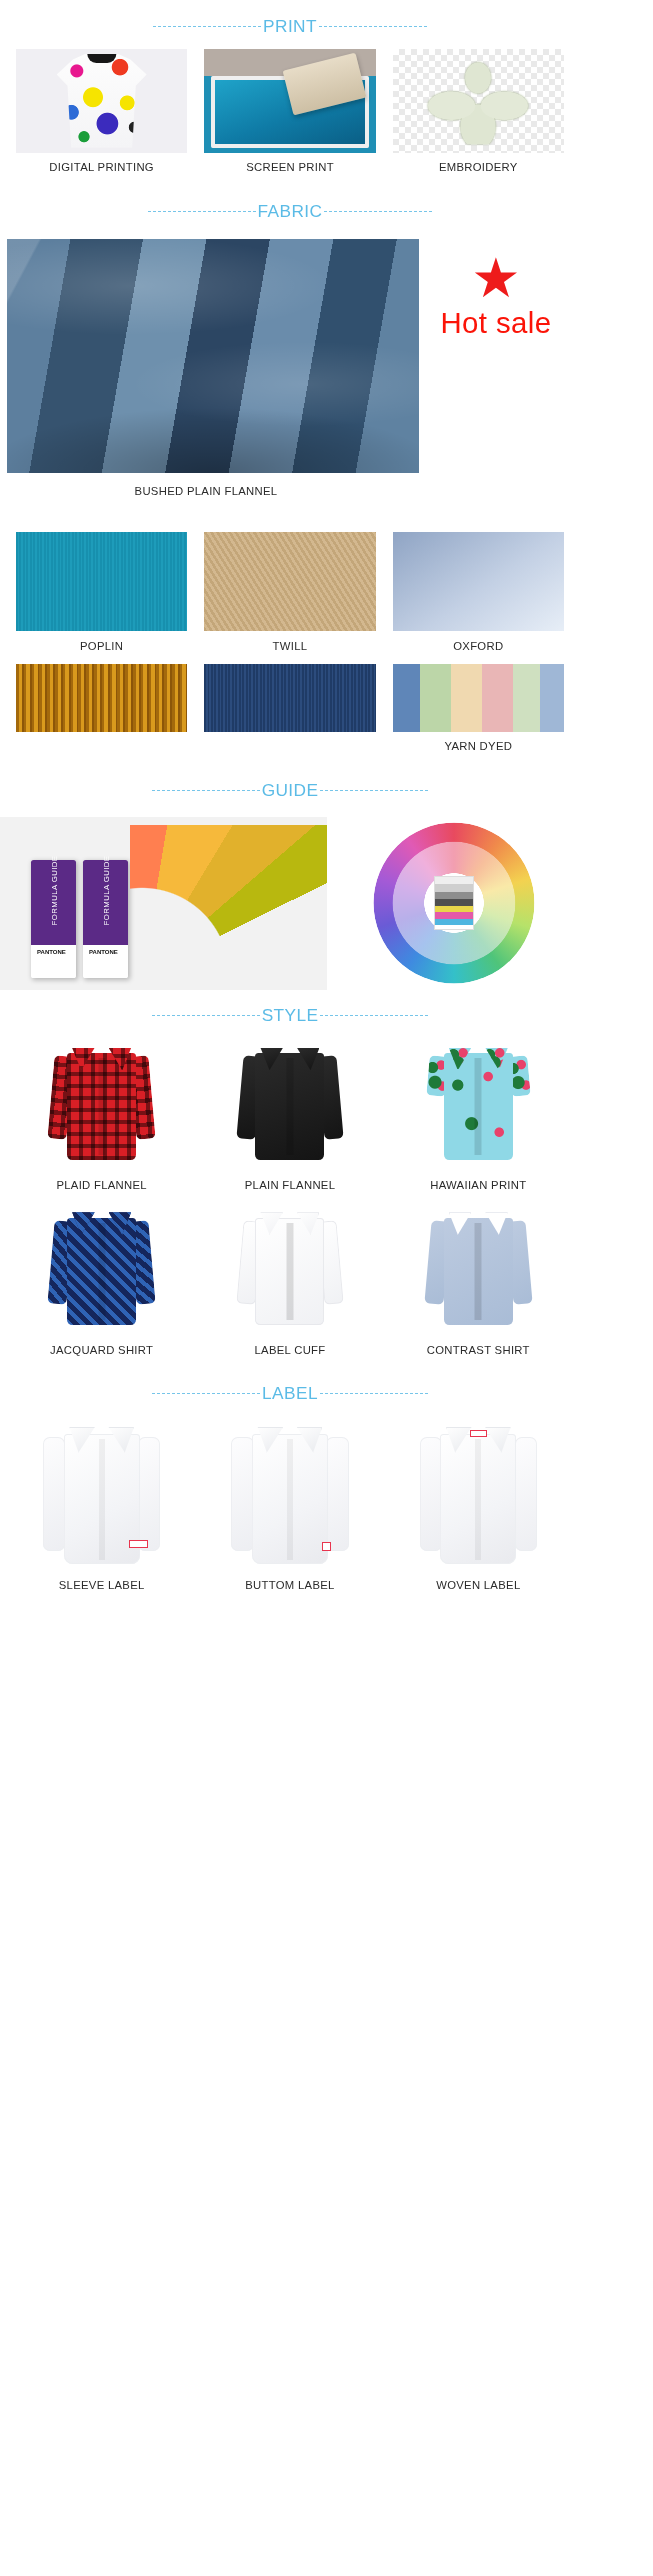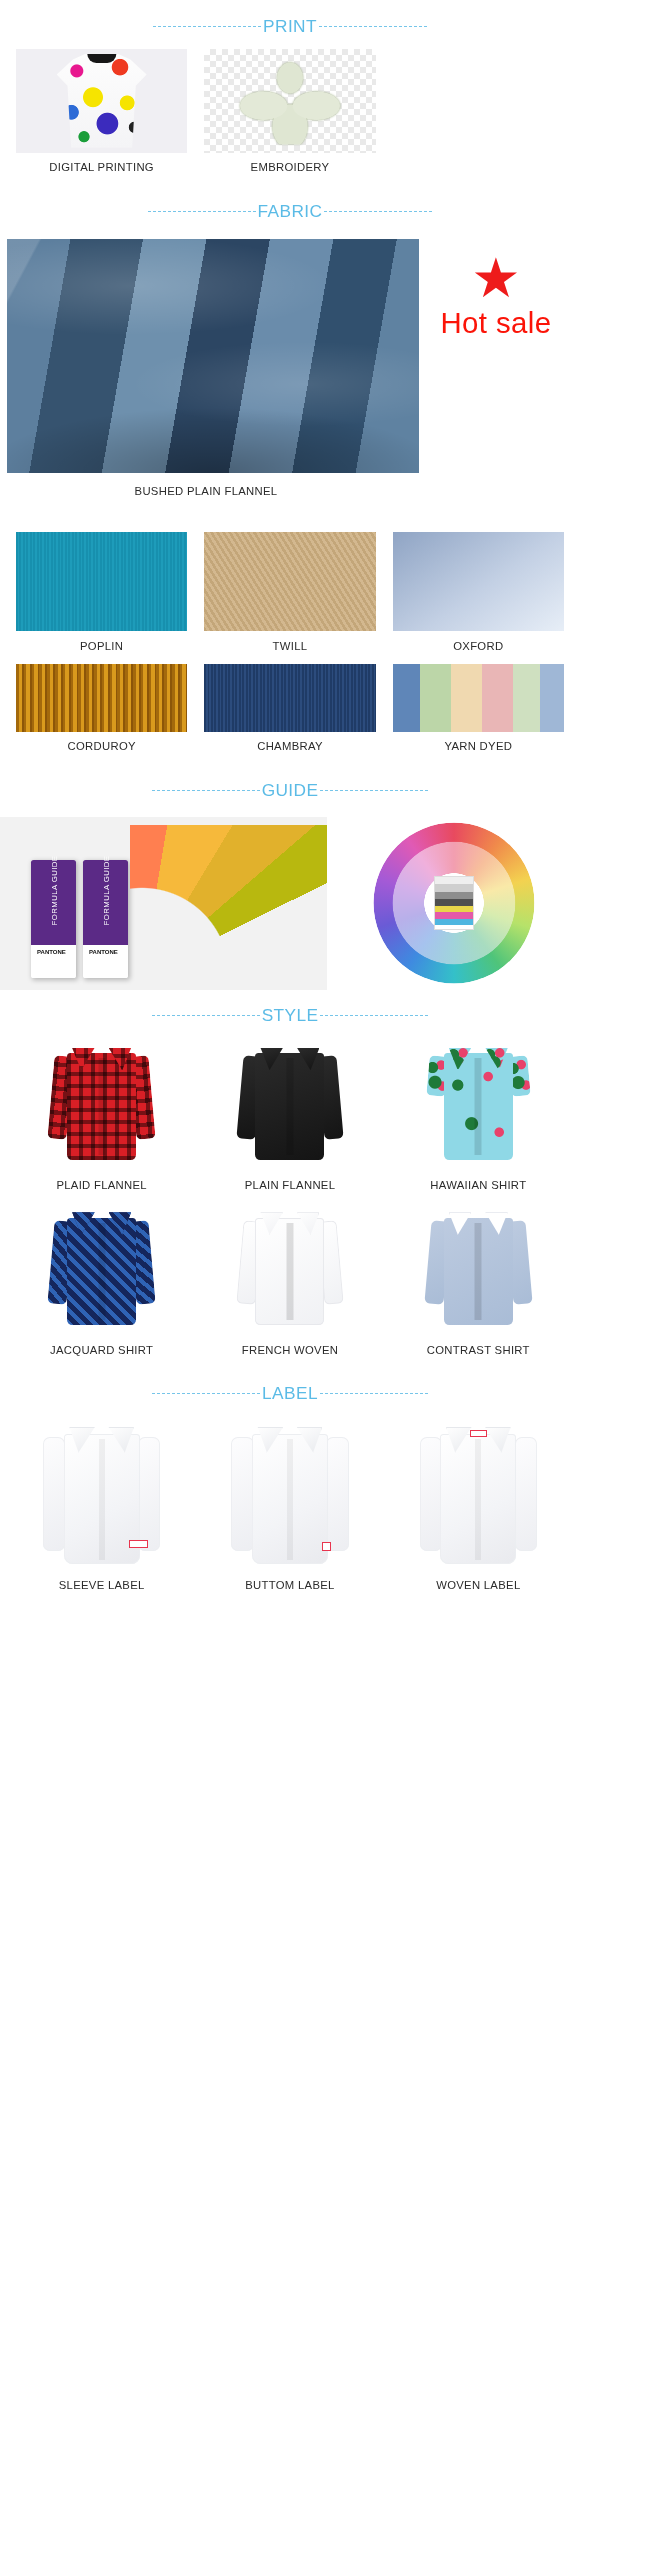--- a/index.html
+++ b/index.html
@@ -319,20 +319,26 @@
   <div class="grid3 r1">
     <div class="cell">
       <div class="thumb">
         <div class="art-dtg">
             <div class="tee"></div>
           </div>
       </div>
       <div class="cap">DIGITAL PRINTING</div>
     </div>
     <div class="cell">
+      <div class="thumb">
+        <div class="art-screen"></div>
+      </div>
+      <div class="cap">SCREEN PRINT</div>
+    </div>
+    <div class="cell">
       <div class="thumb checker">
         <div class="art-emb">
             <div class="emb-motif"></div>
           </div>
       </div>
       <div class="cap">EMBROIDERY</div>
     </div>
   </div>
 
   <div class="sec-head">
@@ -371,27 +377,25 @@
         </div>
       <div class="cap">OXFORD</div>
     </div>
   </div>
 
   <div class="grid3 fab-b">
     <div class="cell">
       <div class="thumb">
           <div class="sw-cord"></div>
         </div>
-      <div class="cap">CORDUROY</div>
     </div>
     <div class="cell">
       <div class="thumb">
           <div class="sw-chambray"></div>
         </div>
-      <div class="cap">CHAMBRAY</div>
     </div>
     <div class="cell">
       <div class="thumb">
           <div class="sw-yarn"></div>
         </div>
       <div class="cap">YARN DYED</div>
     </div>
   </div>
 
   <div class="sec-head">
@@ -456,21 +460,21 @@
       <div class="thumb">
         <div class="shirt s-haw">
             <div class="sleeveL"></div>
             <div class="sleeveR"></div>
             <div class="body"></div>
             <div class="collarL"></div>
             <div class="collarR"></div>
             <div class="placket"></div>
           </div>
       </div>
-      <div class="cap">HAWAIIAN SHIRT</div>
+      <div class="cap">HAWAIIAN PRINT</div>
     </div>
   </div>
 
   <div class="grid3 style-row">
     <div class="cell">
       <div class="thumb">
         <div class="shirt s-jac">
             <div class="sleeveL"></div>
             <div class="sleeveR"></div>
             <div class="body"></div>
@@ -485,21 +489,21 @@
       <div class="thumb">
         <div class="shirt s-white">
             <div class="sleeveL"></div>
             <div class="sleeveR"></div>
             <div class="body"></div>
             <div class="collarL"></div>
             <div class="collarR"></div>
             <div class="placket"></div>
           </div>
       </div>
-      <div class="cap">FRENCH WOVEN</div>
+      <div class="cap">LABEL CUFF</div>
     </div>
     <div class="cell">
       <div class="thumb">
         <div class="shirt s-contrast">
             <div class="sleeveL"></div>
             <div class="sleeveR"></div>
             <div class="body"></div>
             <div class="collarL"></div>
             <div class="collarR"></div>
             <div class="placket"></div>

